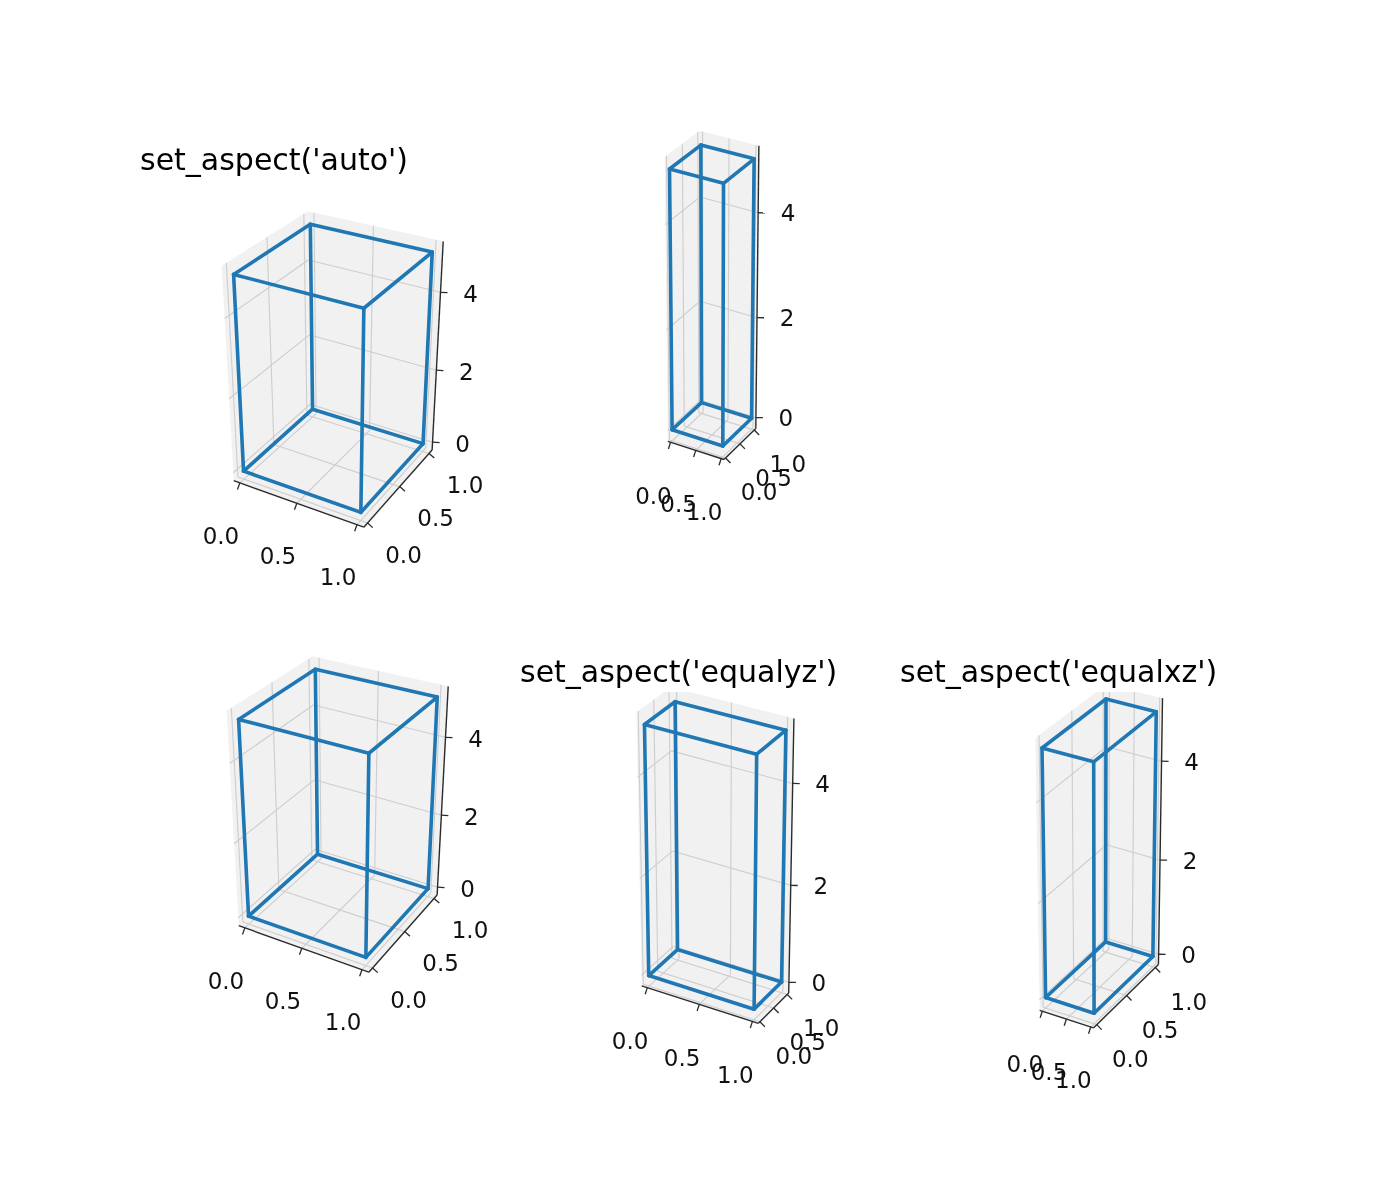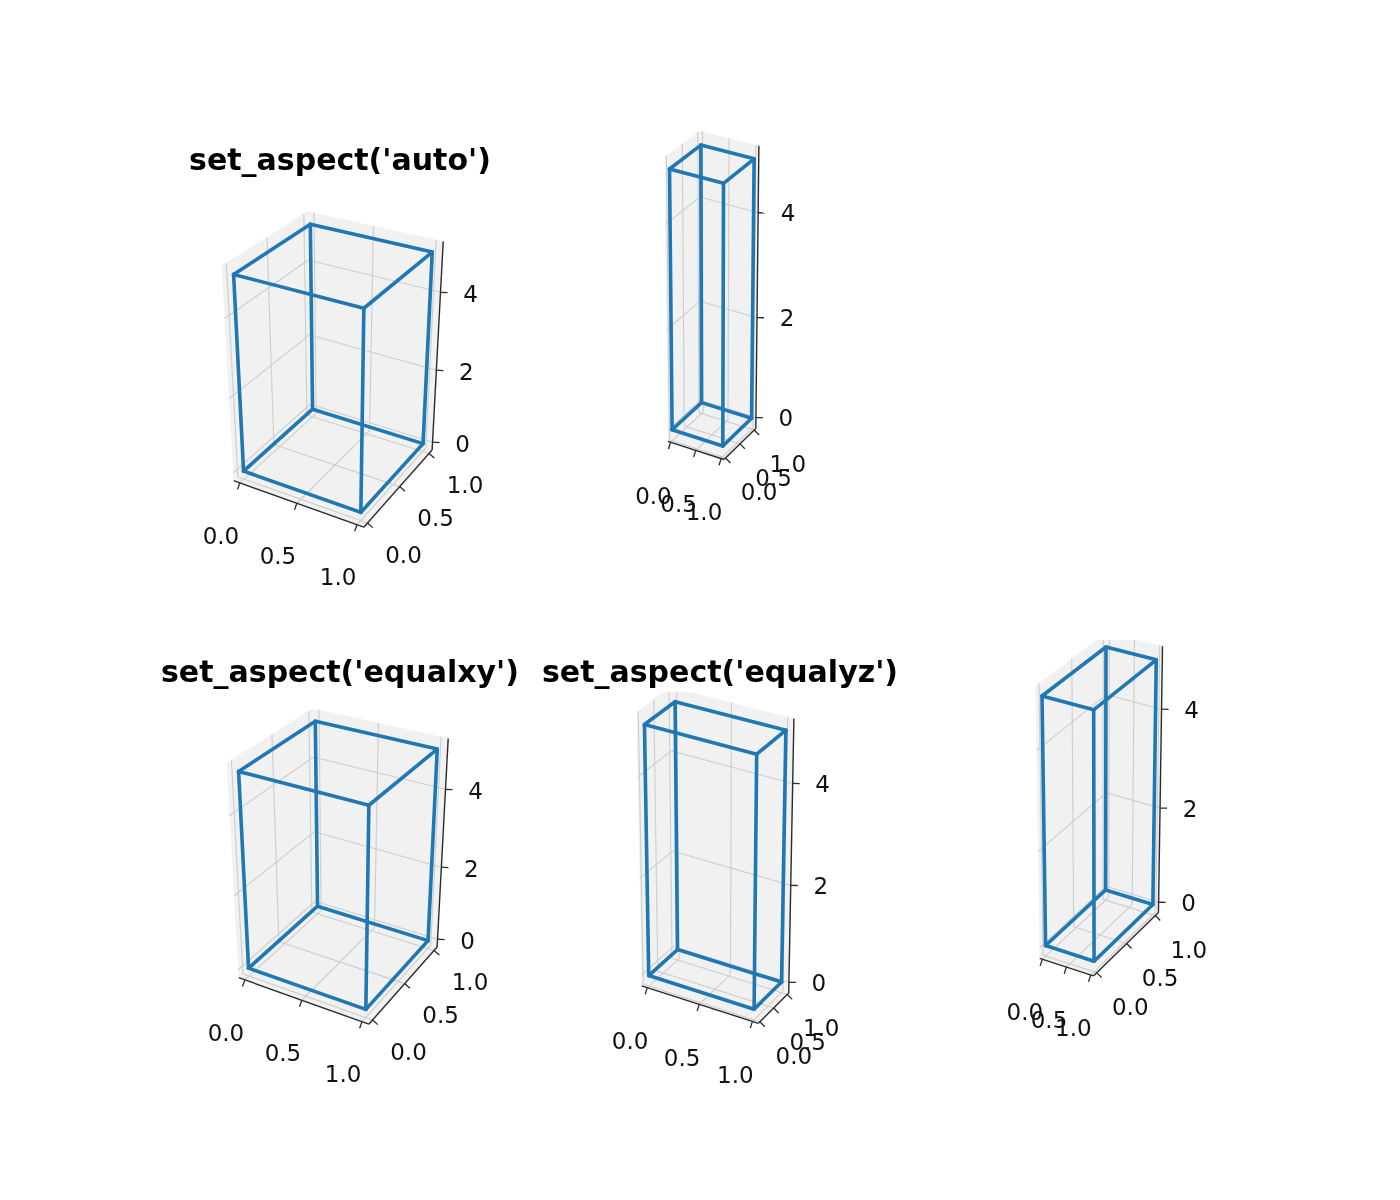--- a/index.html
+++ b/index.html
@@ -17,25 +17,23 @@
   }
   .cell {
     position: absolute;
     width: 400px;
     height: 530px;
   }
   .plot-title {
     height: 40px;
     padding-top: 12px;
     line-height: 40px;
-    text-align: center;
     font-size: 30px;
     color: #000000;
     white-space: nowrap;
-    font-weight: bold;
   }
   svg.plot {
     display: block;
   }
   svg.plot text {
     font-family: "DejaVu Sans", sans-serif;
     font-size: 23px;
     fill: #111111;
   }
 </style>
@@ -157,21 +155,20 @@
         <line x1="152.10780255799546" y1="301.79773987167545" x2="149.52354236617822" y2="41.04579087481085" stroke="#1f77b4" stroke-width="3.6" stroke-linecap="round"></line>
         <line x1="202.8029207459718" y1="317.9584491472492" x2="203.51068720324645" y2="55.306343046786324" stroke="#1f77b4" stroke-width="3.6" stroke-linecap="round"></line>
         <line x1="180.83544314182666" y1="17.088527538482936" x2="234.13040215143837" y2="30.80757292157503" stroke="#1f77b4" stroke-width="3.6" stroke-linecap="round"></line>
         <line x1="149.52354236617822" y1="41.04579087481085" x2="180.83544314182666" y2="17.088527538482936" stroke="#1f77b4" stroke-width="3.6" stroke-linecap="round"></line>
         <line x1="203.51068720324645" y1="55.306343046786324" x2="234.13040215143837" y2="30.80757292157503" stroke="#1f77b4" stroke-width="3.6" stroke-linecap="round"></line>
         <line x1="149.52354236617822" y1="41.04579087481085" x2="203.51068720324645" y2="55.306343046786324" stroke="#1f77b4" stroke-width="3.6" stroke-linecap="round"></line>
       </svg>
   </div>
 
   <div class="cell" style="left:140px; top:640px;">
-    <div class="plot-title">set_aspect('equalxy')</div>
     <svg class="plot" width="400" height="470" viewBox="0 0 400 470">
         <polygon points="98.73705733416425,285.69374616487244 228.80855510314615,332.18998139179035 297.1282784879026,254.94441449858937 175.34946780900697,216.78358902582104" fill="#f1f1f1" stroke="none"></polygon>
         <polygon points="98.73705733416425,285.69374616487244 175.34946780900697,216.78358902582104 172.70021260133547,16.304266411970133 86.62685428169813,70.84848992660898" fill="#f1f1f1" stroke="none"></polygon>
         <polygon points="175.34946780900697,216.78358902582104 297.1282784879026,254.94441449858937 308.2155887920171,46.362798362467345 172.70021260133547,16.304266411970133" fill="#f1f1f1" stroke="none"></polygon>
         <line x1="104.82480332498574" y1="287.86991292274047" x2="181.07977532700593" y2="218.57924841747206" stroke="#cdcdcd" stroke-width="1.1" stroke-linecap="butt"></line>
         <line x1="181.07977532700593" y1="218.57924841747206" x2="179.0404588067714" y2="17.71059017018308" stroke="#cdcdcd" stroke-width="1.1" stroke-linecap="butt"></line>
         <line x1="161.8252504610477" y1="308.24567735642916" x2="234.5868566332118" y2="235.34632291836635" stroke="#cdcdcd" stroke-width="1.1" stroke-linecap="butt"></line>
         <line x1="234.5868566332118" y1="235.34632291836635" x2="238.41601043286352" y2="30.880622721470814" stroke="#cdcdcd" stroke-width="1.1" stroke-linecap="butt"></line>
         <line x1="221.98652304791233" y1="329.75133178287217" x2="290.7751931904562" y2="252.953600350398" stroke="#cdcdcd" stroke-width="1.1" stroke-linecap="butt"></line>
         <line x1="290.7751931904562" y1="252.953600350398" x2="301.1054825160771" y2="44.78571270123541" stroke="#cdcdcd" stroke-width="1.1" stroke-linecap="butt"></line>
@@ -277,20 +274,21 @@
         <line x1="261.5670526076402" y1="289.9808960212899" x2="265.8717534620295" y2="38.20734521597585" stroke="#1f77b4" stroke-width="3.6" stroke-linecap="round"></line>
         <line x1="124.45847356844351" y1="32.55695445777417" x2="155.09477501466876" y2="9.691432586282843" stroke="#1f77b4" stroke-width="3.6" stroke-linecap="round"></line>
         <line x1="234.09642320422807" y1="317.1607629347054" x2="236.67469589996043" y2="62.19855335933035" stroke="#1f77b4" stroke-width="3.6" stroke-linecap="round"></line>
         <line x1="155.09477501466876" y1="9.691432586282843" x2="265.8717534620295" y2="38.20734521597585" stroke="#1f77b4" stroke-width="3.6" stroke-linecap="round"></line>
         <line x1="124.45847356844351" y1="32.55695445777417" x2="236.67469589996043" y2="62.19855335933035" stroke="#1f77b4" stroke-width="3.6" stroke-linecap="round"></line>
         <line x1="236.67469589996043" y1="62.19855335933035" x2="265.8717534620295" y2="38.20734521597585" stroke="#1f77b4" stroke-width="3.6" stroke-linecap="round"></line>
       </svg>
   </div>
 
   <div class="cell" style="left:900px; top:640px;">
+    <div class="plot-title">set_aspect('equalxz')</div>
     <svg class="plot" width="400" height="470" viewBox="0 0 400 470">
         <polygon points="139.66344424114837,318.34436042751054 193.4264331559881,335.90470148147665 258.45650087154024,272.5491998527793 206.2223622340103,256.44498881844845" fill="#f1f1f1" stroke="none"></polygon>
         <polygon points="139.66344424114837,318.34436042751054 206.2223622340103,256.44498881844845 206.64868259195663,-7.857619095868415 135.3347283894499,46.027805012475184" fill="#f1f1f1" stroke="none"></polygon>
         <polygon points="206.2223622340103,256.44498881844845 258.45650087154024,272.5491998527793 262.51059577197464,6.130352768108736 206.64868259195663,-7.857619095868415" fill="#f1f1f1" stroke="none"></polygon>
         <line x1="142.2974636849857" y1="319.2046972635043" x2="208.78270313194452" y2="257.2343628028897" stroke="#cdcdcd" stroke-width="1.1" stroke-linecap="butt"></line>
         <line x1="208.78270313194452" y1="257.2343628028897" x2="209.38480380974605" y2="-7.172487054516097" stroke="#cdcdcd" stroke-width="1.1" stroke-linecap="butt"></line>
         <line x1="166.38529933696896" y1="327.0723887337595" x2="232.1909013058352" y2="264.4513012488684" stroke="#cdcdcd" stroke-width="1.1" stroke-linecap="butt"></line>
         <line x1="232.1909013058352" y1="264.4513012488684" x2="234.4098438149684" y2="-0.9061503760730432" stroke="#cdcdcd" stroke-width="1.1" stroke-linecap="butt"></line>
         <line x1="190.7322670415318" y1="335.02471923382245" x2="255.84019897159416" y2="271.7425726349241" stroke="#cdcdcd" stroke-width="1.1" stroke-linecap="butt"></line>
         <line x1="255.84019897159416" y1="271.7425726349241" x2="259.7105013592118" y2="5.429201668324737" stroke="#cdcdcd" stroke-width="1.1" stroke-linecap="butt"></line>

